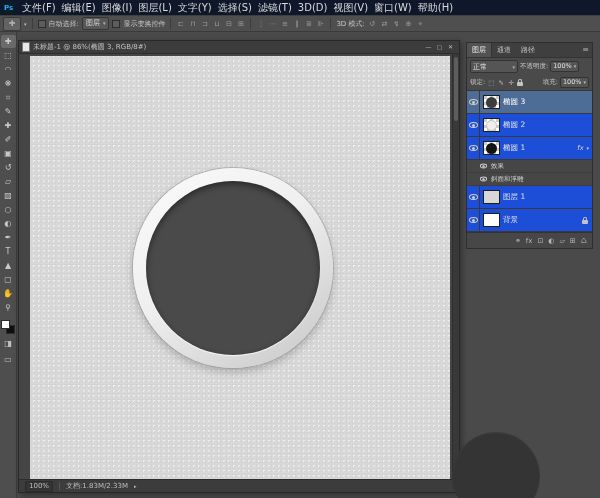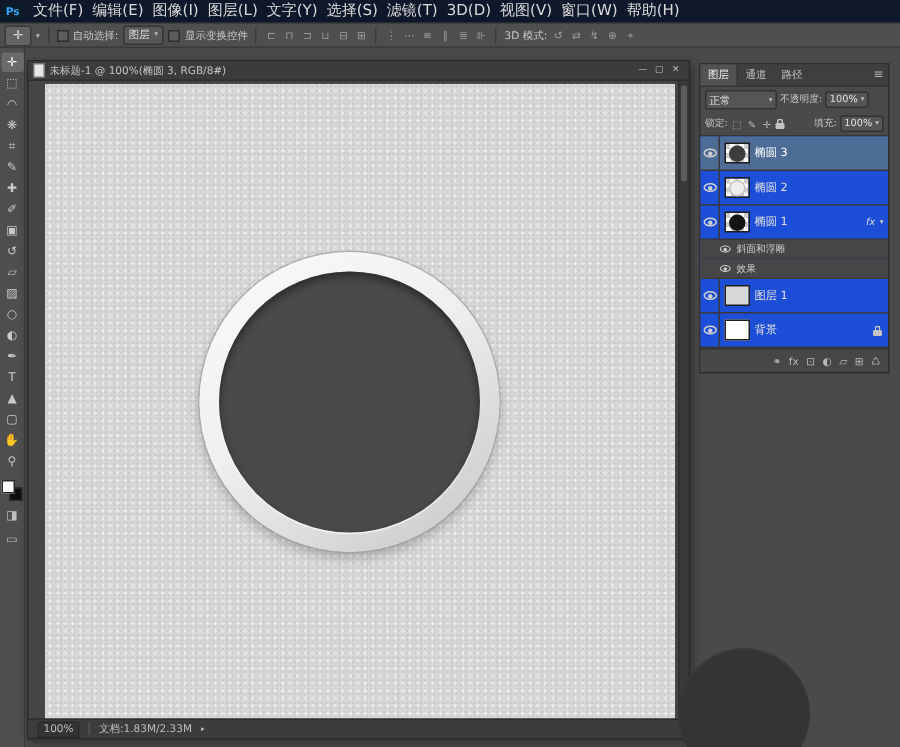--- a/index.html
+++ b/index.html
@@ -191,21 +191,21 @@
     <span class="sw bg"></span>
     <span class="sw fg"></span>
   </div>
   <div class="tb-extra">◨</div>
   <div class="tb-extra">▭</div>
 </div>
 
 <div class="abs docwin">
   <div class="titlebar">
     <span class="docicon"></span>
-    <span class="doctitle">未标题-1 @ 100%(椭圆 3, RGB/8#)</span>
+    <span class="doctitle">未标题-1 @ 86%(椭圆 3, RGB/8#)</span>
     <span class="winbtn">—</span>
     <span class="winbtn">▢</span>
     <span class="winbtn">✕</span>
   </div>
 
   <div class="canvas">
     <div class="ring">
       <div class="ring-inner"></div>
     </div>
   </div>
@@ -284,26 +284,26 @@
       <span class="thumb">
           <span class="dot black"></span>
         </span>
       <span class="lname">椭圆 1</span>
       <span class="fxbadge">fx</span>
       <span class="fxchev">▾</span>
     </div>
 
     <div class="srow">
       <span class="eye"></span>
-      <span class="sname">斜面和浮雕</span>
+      <span class="sname">效果</span>
     </div>
 
     <div class="srow">
       <span class="eye"></span>
-      <span class="sname">效果</span>
+      <span class="sname">斜面和浮雕</span>
     </div>
 
 
     <div class="lrow">
       <span class="eyecell">
           <span class="eye"></span>
         </span>
       <span class="thumb gray"></span>
       <span class="lname">图层 1</span>
     </div>

